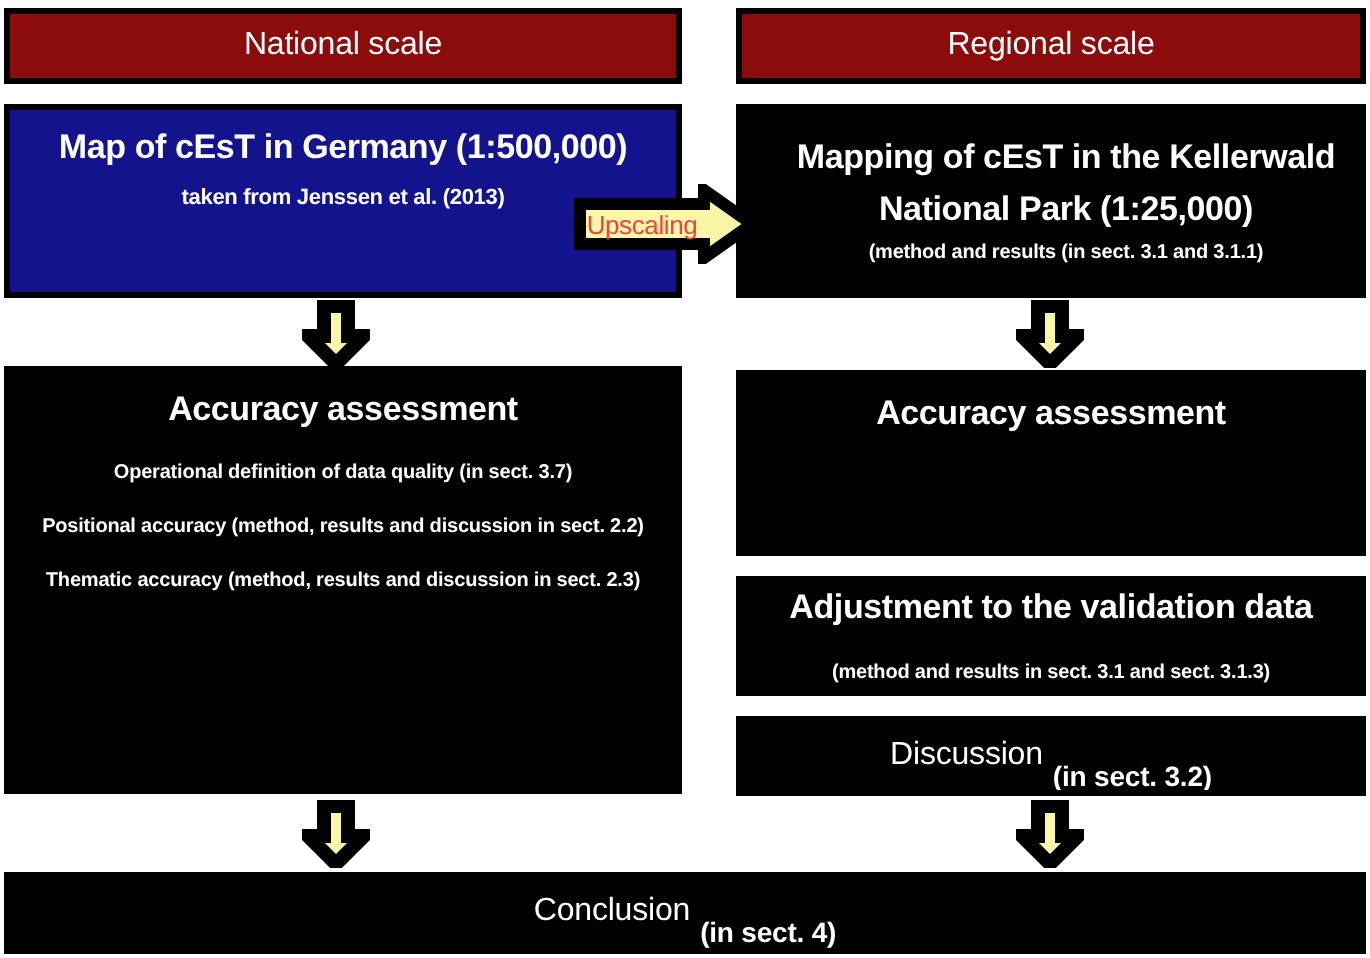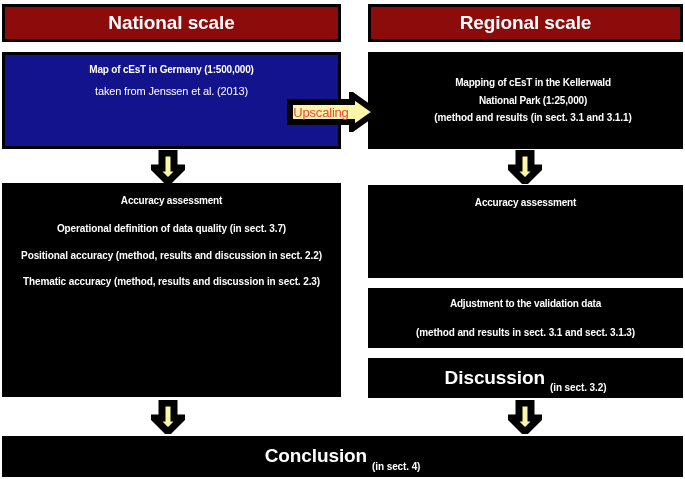--- a/index.html
+++ b/index.html
@@ -38,42 +38,42 @@
     justify-content: center;
   }
   .box-navy {
     background: #13138E;
   }
   .box-blue {
     background: #000000;
   }
 
   .t-title {
-    font-weight: bold;
-    font-size: 19px;
+    font-weight: normal;
+    font-size: 16px;
     letter-spacing: -0.1px;
   }
   .t-head {
     font-weight: bold;
-    font-size: 10px;
+    font-size: 17px;
     letter-spacing: -0.2px;
   }
   .t-sub {
-    font-weight: normal;
+    font-weight: bold;
     font-size: 11px;
     letter-spacing: -0.15px;
   }
   .t-body {
     font-weight: bold;
     font-size: 10px;
     letter-spacing: -0.1px;
   }
   .t-mini {
     font-weight: bold;
-    font-size: 10px;
+    font-size: 14px;
     letter-spacing: -0.1px;
     margin-top: 20px;
   }
   .inline-row {
     display: flex;
     align-items: center;
     justify-content: center;
     gap: 5px;
     flex-wrap: nowrap;
   }

